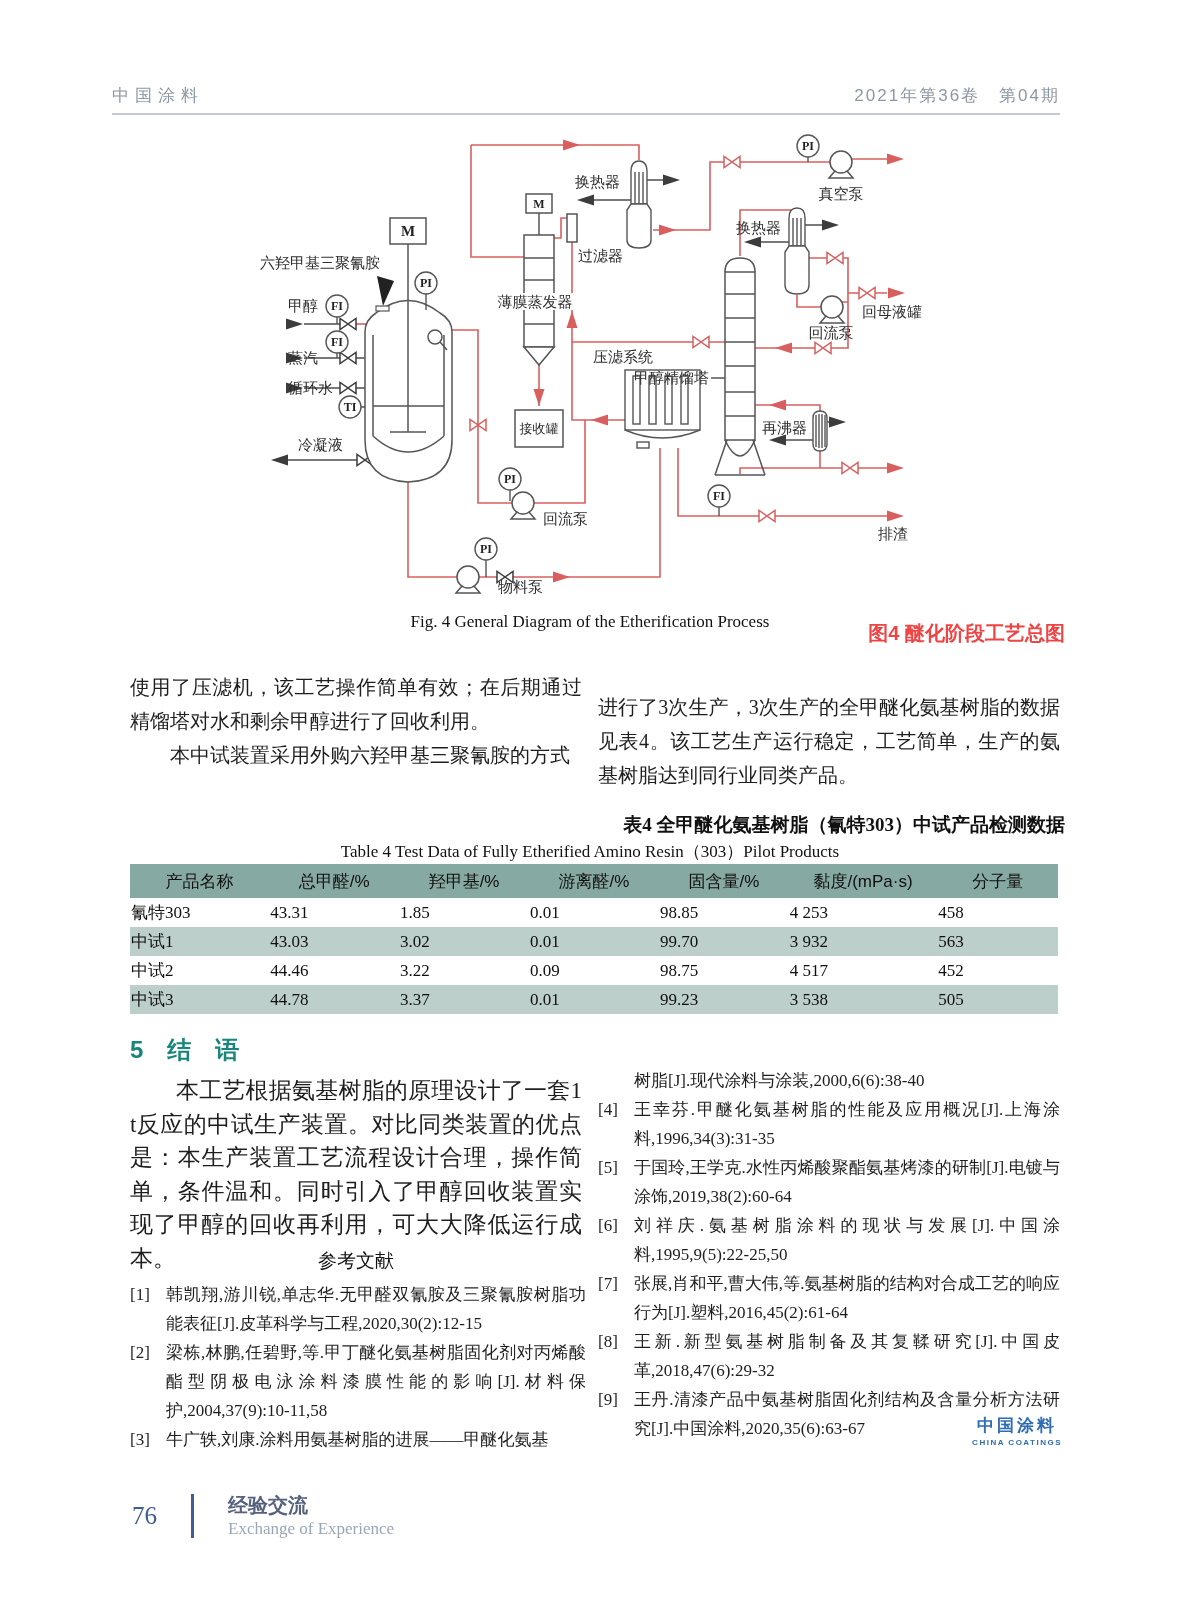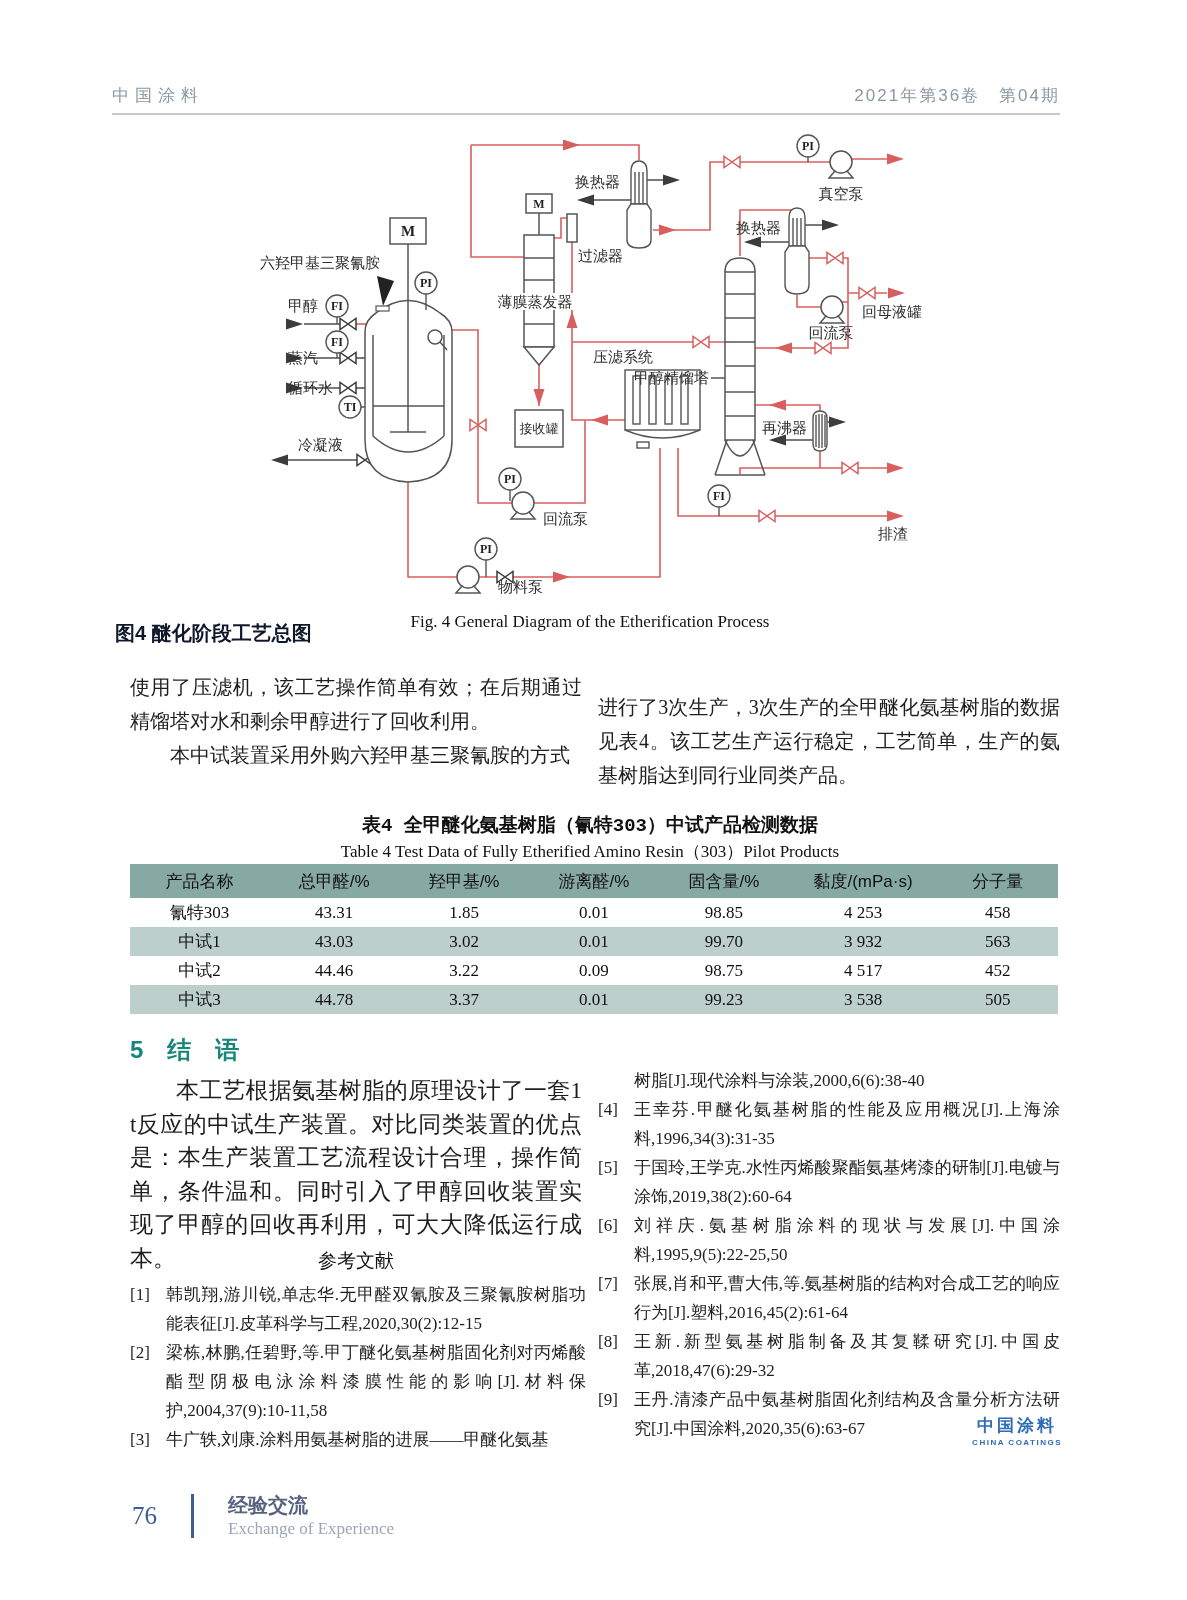--- a/index.html
+++ b/index.html
@@ -6,37 +6,37 @@
   .page{position:relative;width:1187px;height:1600px;background:#fff;overflow:hidden;
         font-family:"Liberation Serif","DejaVu Serif",serif;color:#1e1e1e;}
   
   .hdr{position:absolute;left:112px;top:84px;width:948px;display:flex;justify-content:space-between;
        align-items:flex-end;border-bottom:2px solid #c3cad0;padding-bottom:6px;
        font-family:"Liberation Sans","DejaVu Sans",sans-serif;color:#8b98a3;font-size:17px;}
   .hdr .jname{letter-spacing:6px;}
   .hdr .issue{letter-spacing:2px;}
   
   .diagram{position:absolute;left:115px;top:130px;width:950px;height:482px;}
-  .cap-zh{position:absolute;left:115px;top:620px;width:950px;text-align:left;
-          font-family:"Liberation Sans","DejaVu Sans",sans-serif;font-weight:bold;font-size:20px;color:#0f172a;}
+  .cap-zh{position:absolute;left:115px;top:620px;width:950px;text-align:right;
+          font-family:"Liberation Sans","DejaVu Sans",sans-serif;font-weight:bold;font-size:20px;color:#ef4444;}
   .cap-en{position:absolute;left:115px;top:612px;width:950px;text-align:center;
           font-weight:normal;font-size:17px;color:#111;}
   
   .colL{position:absolute;left:130px;top:670px;width:452px;font-size:20px;line-height:34px;text-align:justify;}
   .colR{position:absolute;left:598px;top:690px;width:462px;font-size:20px;line-height:34px;text-align:justify;}
   .ind{text-indent:2em;}
   
-  .tbl-zh{position:absolute;left:115px;top:812px;width:950px;text-align:center;
-          font-family:Liberation Mono, monospace;font-weight:bold;font-size:19px;color:#111;}
+  .tbl-zh{position:absolute;left:115px;top:812px;width:950px;text-align:right;
+          font-family:Liberation Serif, serif;font-weight:bold;font-size:19px;color:#111;}
   .tbl-en{position:absolute;left:115px;top:840px;width:950px;text-align:center;font-weight:normal;font-size:17px;color:#111;}
   table.data{position:absolute;left:130px;top:864px;width:928px;border-collapse:collapse;table-layout:fixed;
              font-size:17px;}
   table.data th{background:#87a9a3;font-weight:normal;height:32px;
                 font-family:"Liberation Sans","DejaVu Sans",sans-serif;color:#101010;margin-left:6px;}
-  table.data td{height:27px;text-align:center;color:#101010;}
+  table.data td{height:27px;text-align:left;color:#101010;}
   table.data tr.alt td{background:#bccfca;}
   
   .h5{position:absolute;left:130px;top:1034px;font-family:"Liberation Sans","DejaVu Sans",sans-serif;
       font-weight:bold;font-size:24px;color:#16857a;}
   .conc{position:absolute;left:130px;top:1074px;width:452px;font-size:23px;line-height:33.5px;text-align:justify;}
   
   .refhead{position:absolute;left:130px;top:1248px;width:452px;text-align:center;
            font-family:"Liberation Sans","DejaVu Sans",sans-serif;font-weight:normal;font-size:19px;color:#111;}
   .refsL{position:absolute;left:130px;top:1280px;width:456px;font-size:17px;line-height:29px;text-align:justify;}
   .refsR{position:absolute;left:598px;top:1066px;width:462px;font-size:17px;line-height:29px;text-align:justify;}

